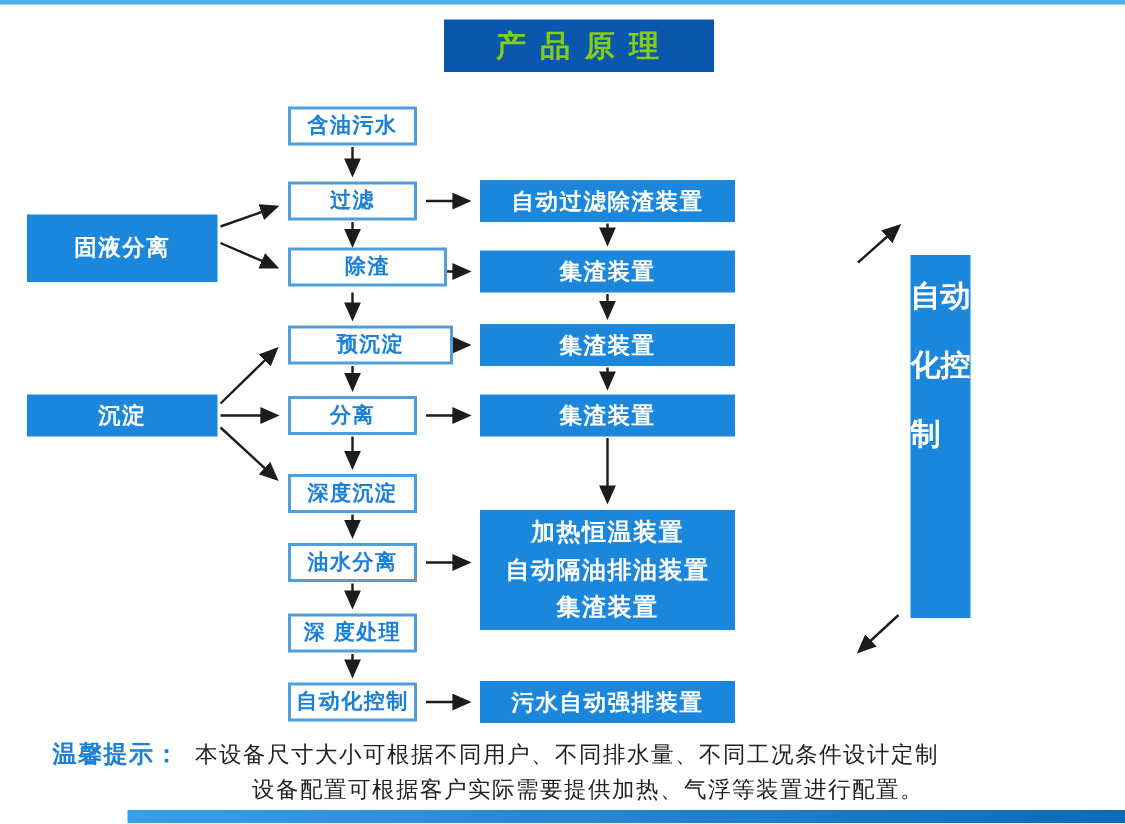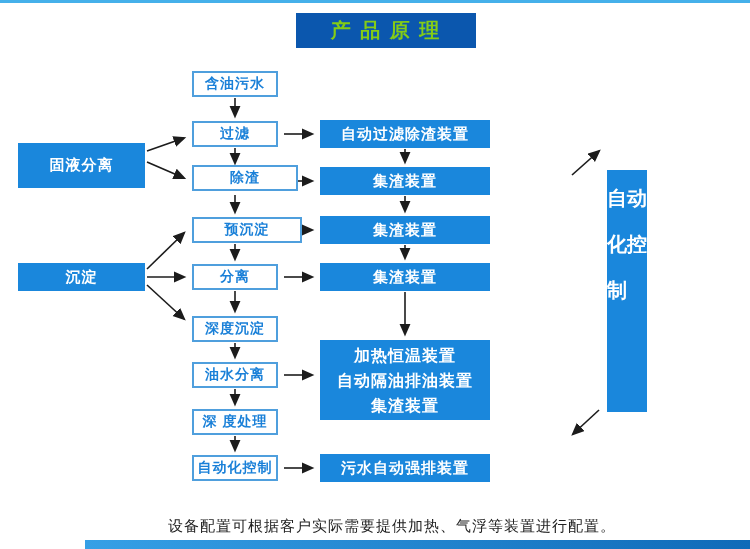--- a/index.html
+++ b/index.html
@@ -94,17 +94,20 @@
   <div class="bnode" style="left:320px;top:263px;width:170px;height:28px">集渣装置</div>
   <div class="bnode bigbox" style="left:320px;top:340px;width:170px;height:80px">
     <span>加热恒温装置</span>
     <span>自动隔油排油装置</span>
     <span>集渣装置</span>
   </div>
   <div class="bnode" style="left:320px;top:454px;width:170px;height:28px">污水自动强排装置</div>
 
   <div class="control">自动化控制</div>
 
+  <div class="tip">
+    <span class="tip-label">温馨提示：</span><span>本设备尺寸大小可根据不同用户、不同排水量、不同工况条件设计定制</span>
+  </div>
   <div class="tip2">设备配置可根据客户实际需要提供加热、气浮等装置进行配置。</div>
 
   <div class="bottombar"></div>
 
 </div>
 
 </body></html>

